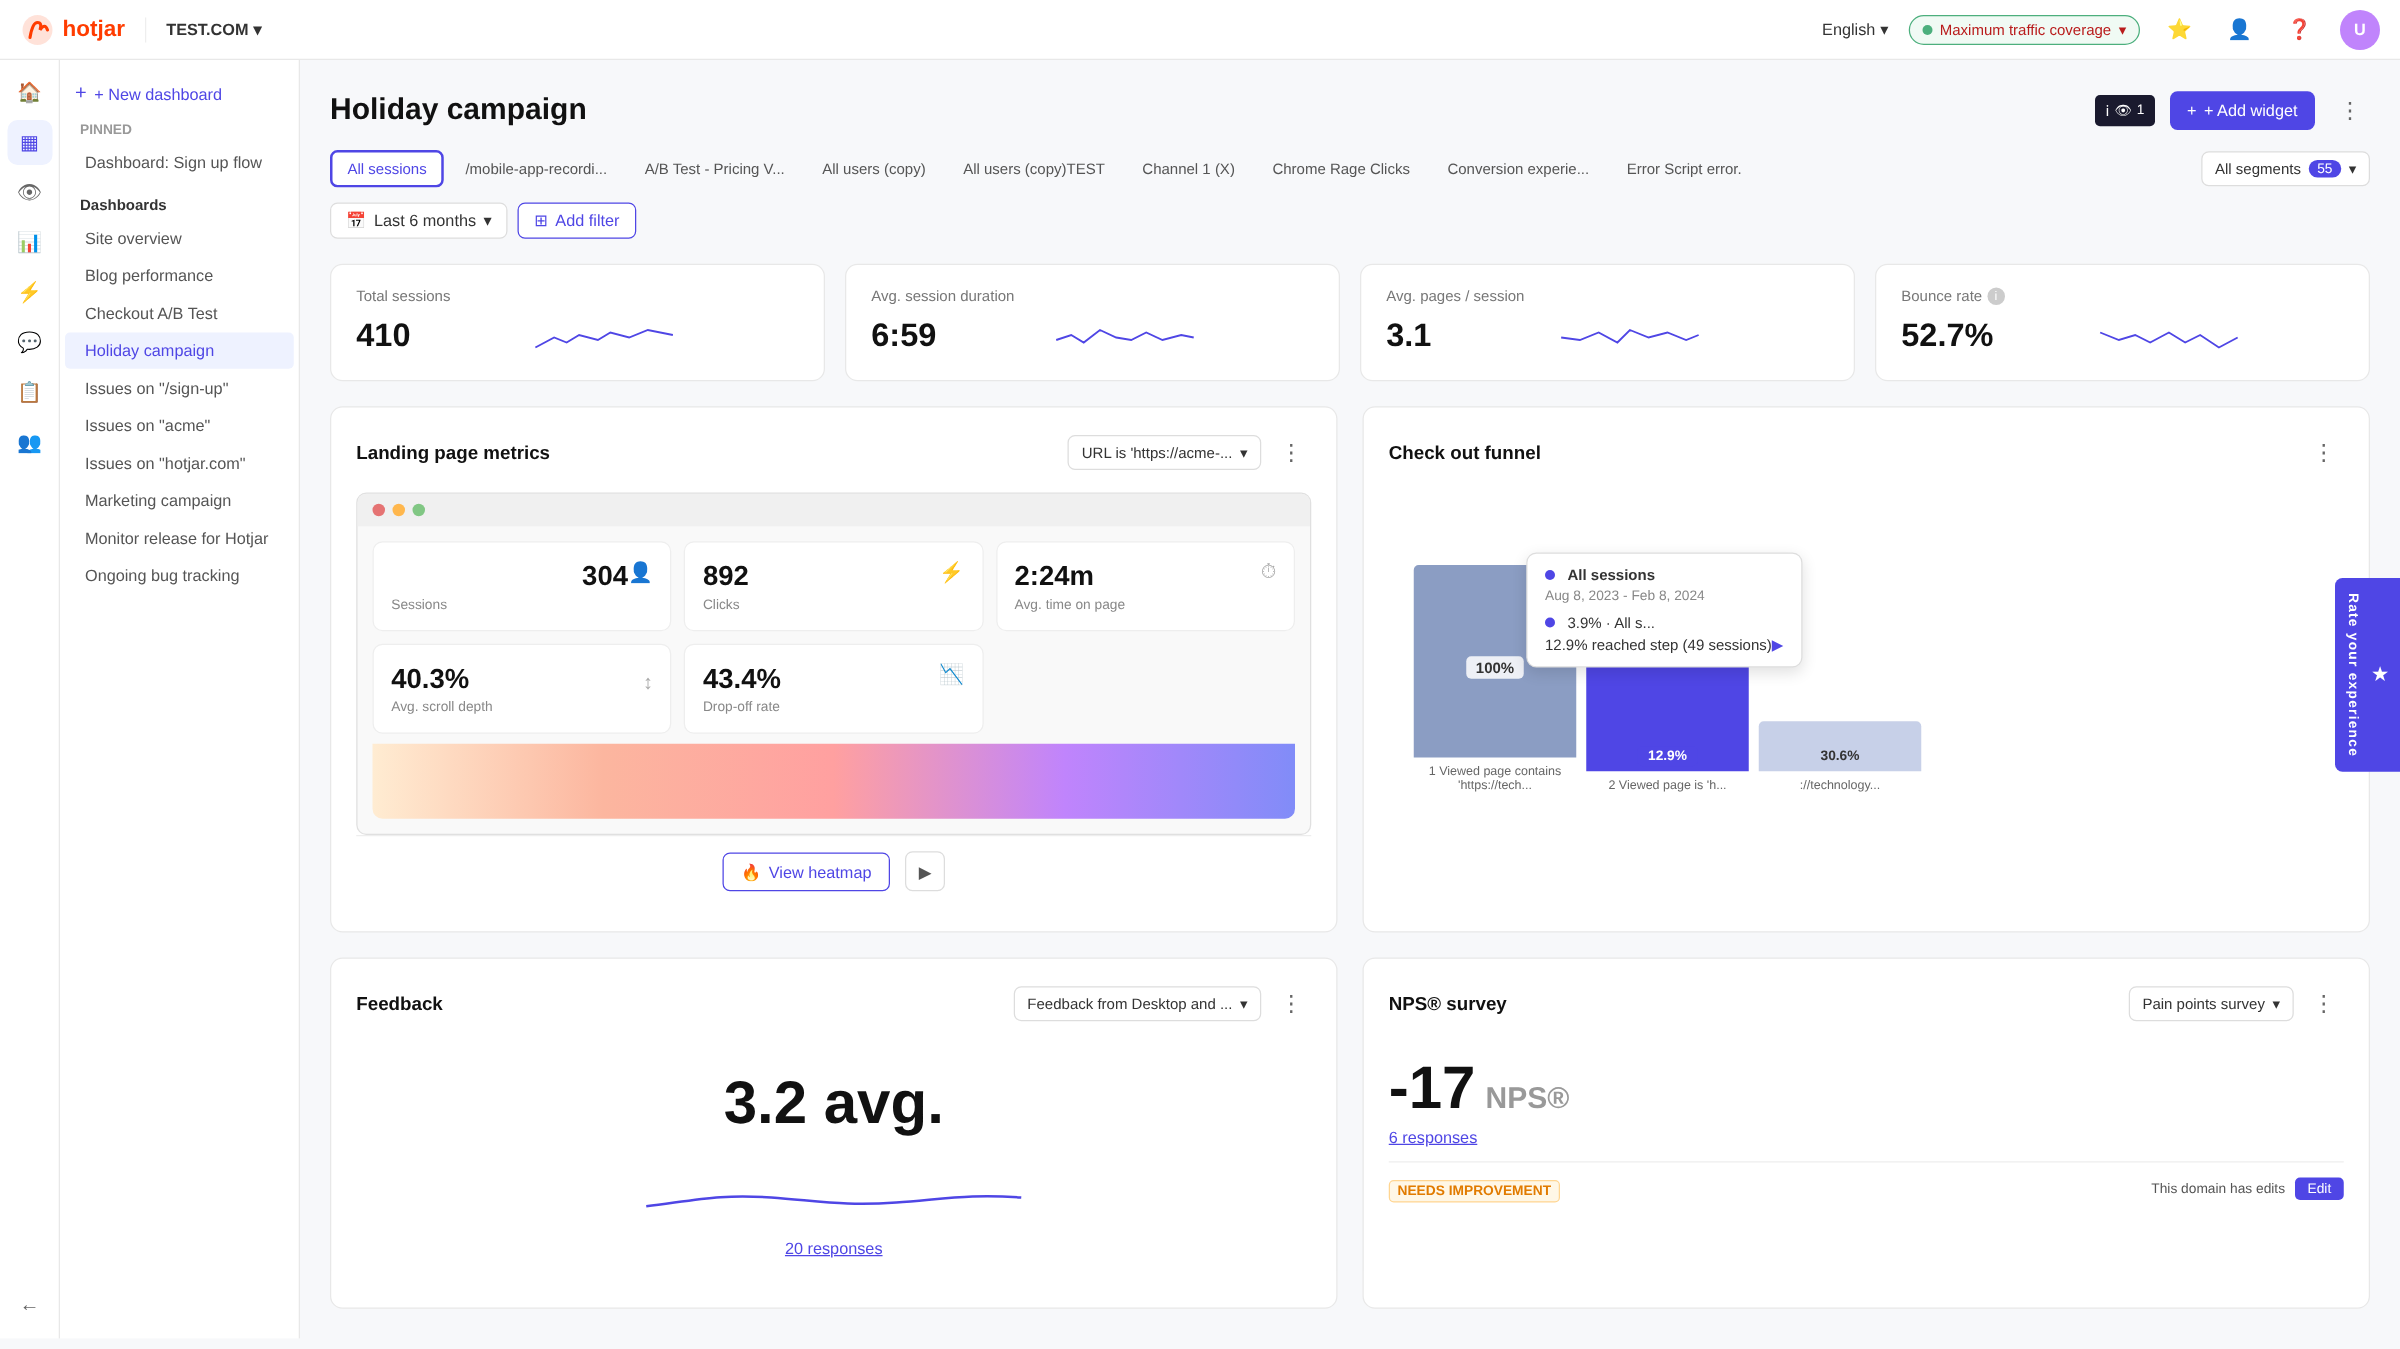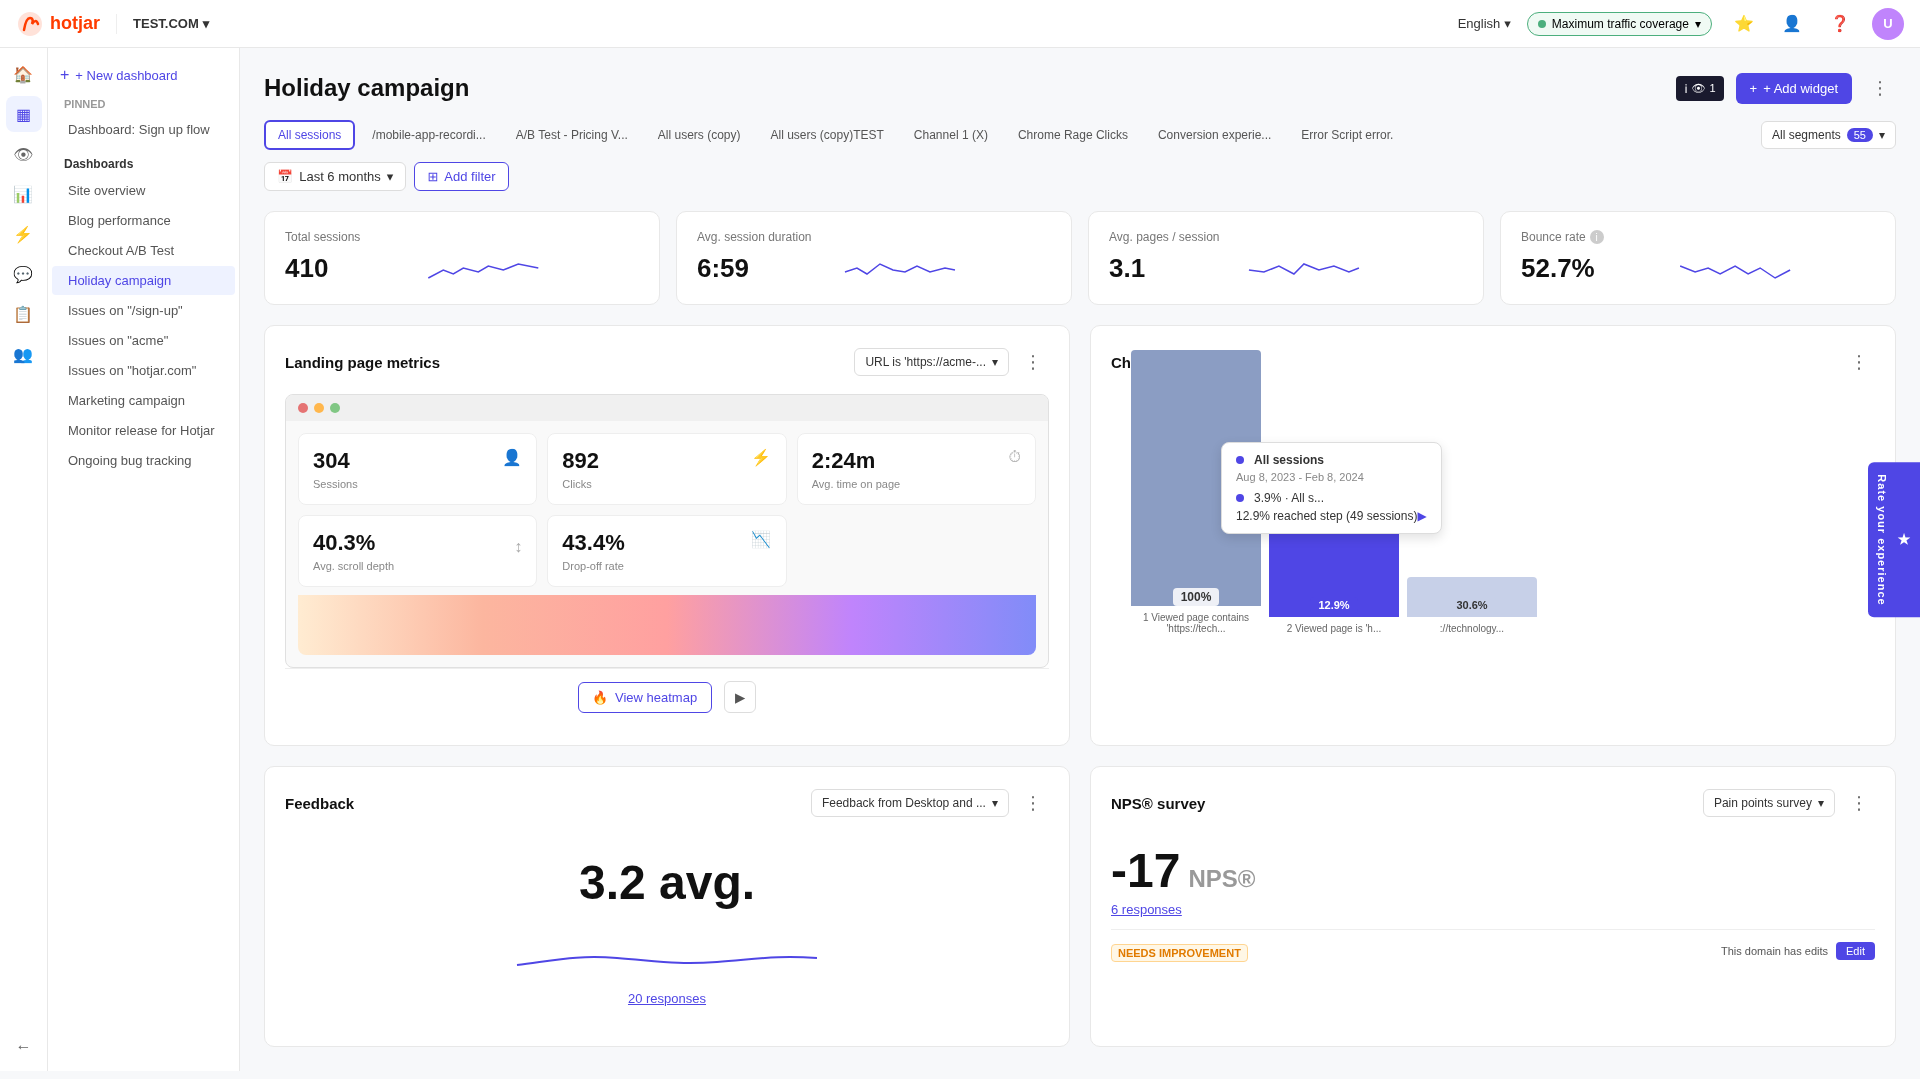--- a/index.html
+++ b/index.html
@@ -10,21 +10,21 @@
     .sidebar { width: 192px; background: #fff; border-right: 1px solid #e8e8e8; padding: 12px 0; overflow-y: auto; flex-shrink: 0; }
     .content { flex: 1; overflow-y: auto; padding: 24px; }
 
     
     .logo { display: flex; align-items: center; gap: 6px; font-weight: 700; color: #ff3c00; font-size: 15px; }
     .logo-icon { width: 28px; height: 28px; }
     .site-name { font-size: 13px; font-weight: 600; color: #333; display: flex; align-items: center; gap: 4px; }
     .topbar-spacer { flex: 1; }
     .topbar-right { display: flex; align-items: center; gap: 16px; }
     .lang-select { display: flex; align-items: center; gap: 4px; font-size: 13px; cursor: pointer; color: #333; }
-    .traffic-badge { display: flex; align-items: center; gap: 6px; background: #f0faf4; border: 1px solid #4caf7d; border-radius: 20px; padding: 4px 10px; font-size: 12px; color: #000000; cursor: pointer; }
+    .traffic-badge { display: flex; align-items: center; gap: 6px; background: #f0faf4; border: 1px solid #4caf7d; border-radius: 20px; padding: 4px 10px; font-size: 12px; color: #b91c1c; cursor: pointer; }
     .traffic-dot { width: 8px; height: 8px; background: #4caf7d; border-radius: 50%; }
     .topbar-icon-btn { width: 32px; height: 32px; border-radius: 50%; background: none; border: none; cursor: pointer; display: flex; align-items: center; justify-content: center; color: #555; font-size: 16px; }
     .avatar { width: 32px; height: 32px; border-radius: 50%; background: #c084fc; display: flex; align-items: center; justify-content: center; color: #fff; font-size: 13px; font-weight: 600; cursor: pointer; overflow: hidden; }
 
     
     .icon-sb-item { width: 36px; height: 36px; border-radius: 8px; display: flex; align-items: center; justify-content: center; cursor: pointer; color: #666; font-size: 16px; }
     .icon-sb-item.active { background: #eef2ff; color: #4f46e5; }
     .new-dashboard-btn { display: flex; align-items: center; gap: 6px; color: #4f46e5; font-size: 13px; font-weight: 500; cursor: pointer; padding: 6px 12px; }
     .pinned-label { font-size: 11px; font-weight: 600; color: #999; text-transform: uppercase; padding: 8px 16px 4px; }
     .sidebar-item { padding: 7px 16px; font-size: 13px; color: #555; cursor: pointer; border-radius: 4px; margin: 1px 4px; }
@@ -274,21 +274,21 @@
         </div>
         <div class="lp-metrics-browser">
           <div class="browser-bar">
             <div class="browser-dot" style="background:#e57373;"></div>
             <div class="browser-dot" style="background:#ffb74d;"></div>
             <div class="browser-dot" style="background:#81c784;"></div>
           </div>
           <div class="browser-content">
             <div class="metrics-grid">
               <div class="metric-cell">
-                <div style="display:flex;align-items:flex-start;justify-content:space-between;">
+                <div style="display:flex;align-items:flex-start;justify-content:flex-end;">
                   <div class="metric-val">304</div>
                   <span style="font-size:16px;color:#aaa;">👤</span>
                 </div>
                 <div class="metric-name">Sessions</div>
               </div>
               <div class="metric-cell">
                 <div style="display:flex;align-items:flex-start;justify-content:space-between;">
                   <div class="metric-val">892</div>
                   <span style="font-size:16px;color:#aaa;">⚡</span>
                 </div>
@@ -331,21 +331,21 @@
       </div>
 
       <div class="widget-card" style="position:relative;">
         <div class="widget-header">
           <div class="widget-title">Check out funnel</div>
           <button class="more-btn">⋮</button>
         </div>
         <div class="funnel-container" style="height:240px;align-items:flex-end;padding:0 20px;position:relative;">
 
           <div class="funnel-step" style="display:flex;flex-direction:column;align-items:center;width:130px;">
-            <div style="position:relative;width:100%;height:256px;background:#8b9dc3;border-radius:4px 4px 0 0;display:flex;align-items:flex-end;justify-content:center;">
+            <div style="position:relative;width:100%;height:154px;background:#8b9dc3;border-radius:4px 4px 0 0;display:flex;align-items:center;justify-content:center;">
               <span style="background:rgba(255,255,255,0.85);padding:2px 8px;border-radius:4px;font-size:12px;font-weight:600;margin-top:10px;">100%</span>
             </div>
             <div style="font-size:10px;color:#666;text-align:center;margin-top:6px;max-width:130px;">1 Viewed page contains 'https://tech...</div>
           </div>
 
           <div class="funnel-step" style="display:flex;flex-direction:column;align-items:center;width:130px;">
             <div style="position:relative;width:100%;height:90px;background:#4f46e5;border-radius:4px 4px 0 0;display:flex;align-items:flex-end;justify-content:center;">
               <span style="background:#4f46e5;color:#fff;padding:2px 8px;border-radius:4px;font-size:11px;font-weight:600;margin-bottom:4px;">12.9%</span>
             </div>
             <div style="font-size:10px;color:#666;text-align:center;margin-top:6px;max-width:130px;">2 Viewed page is 'h...</div>

